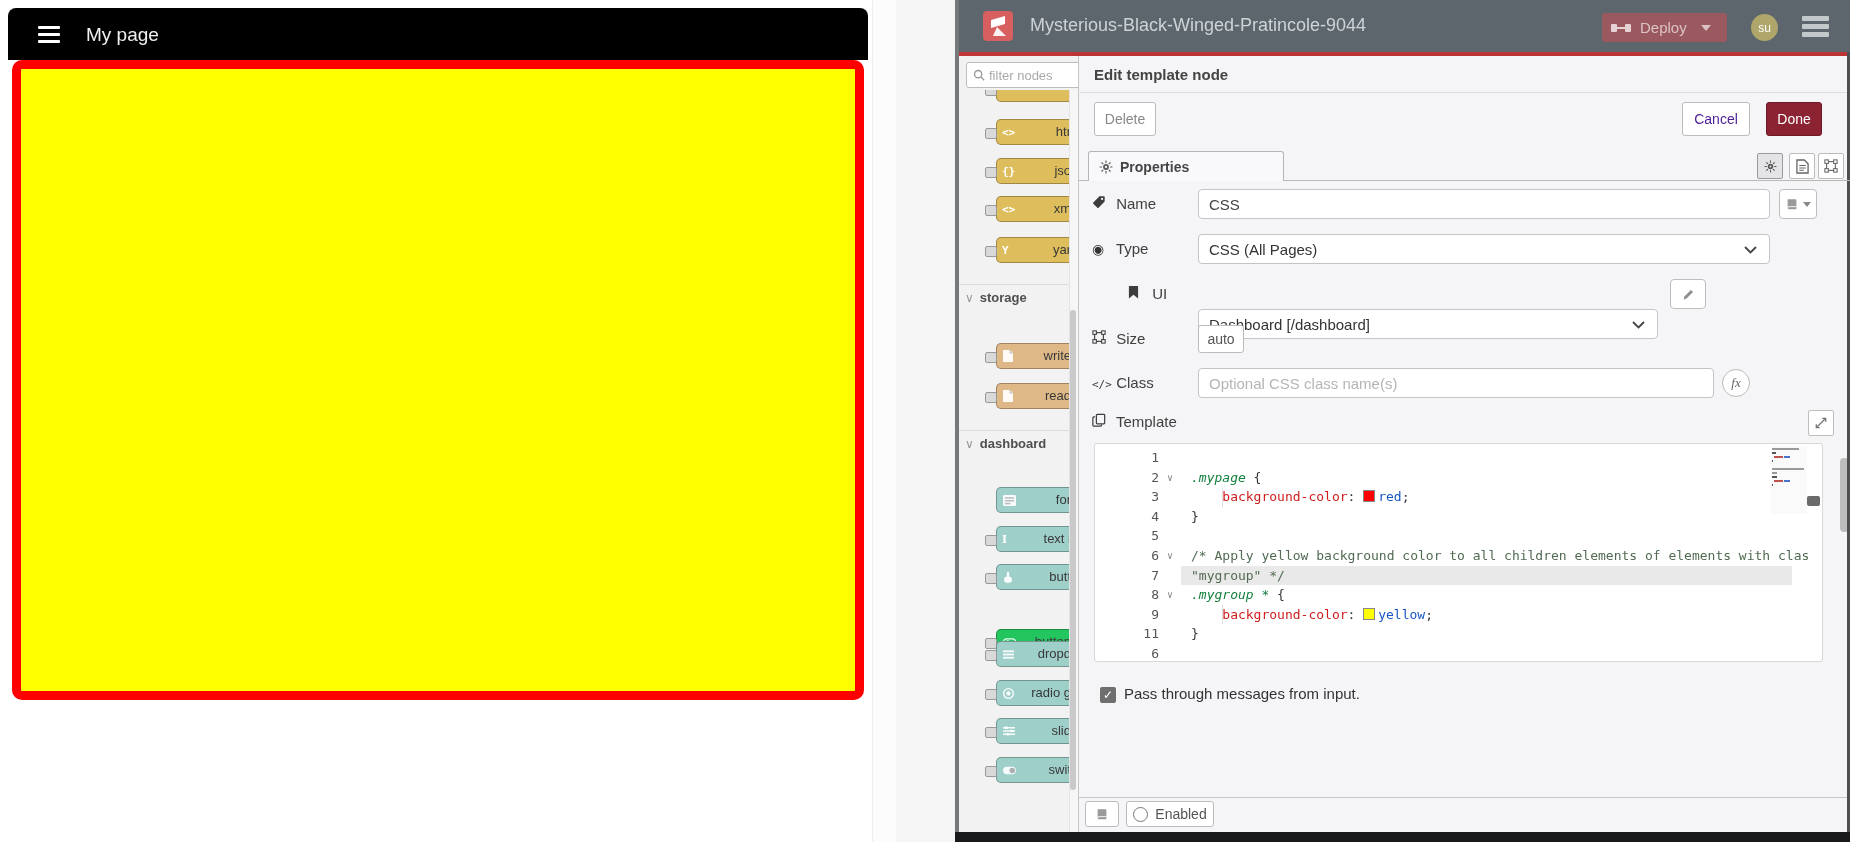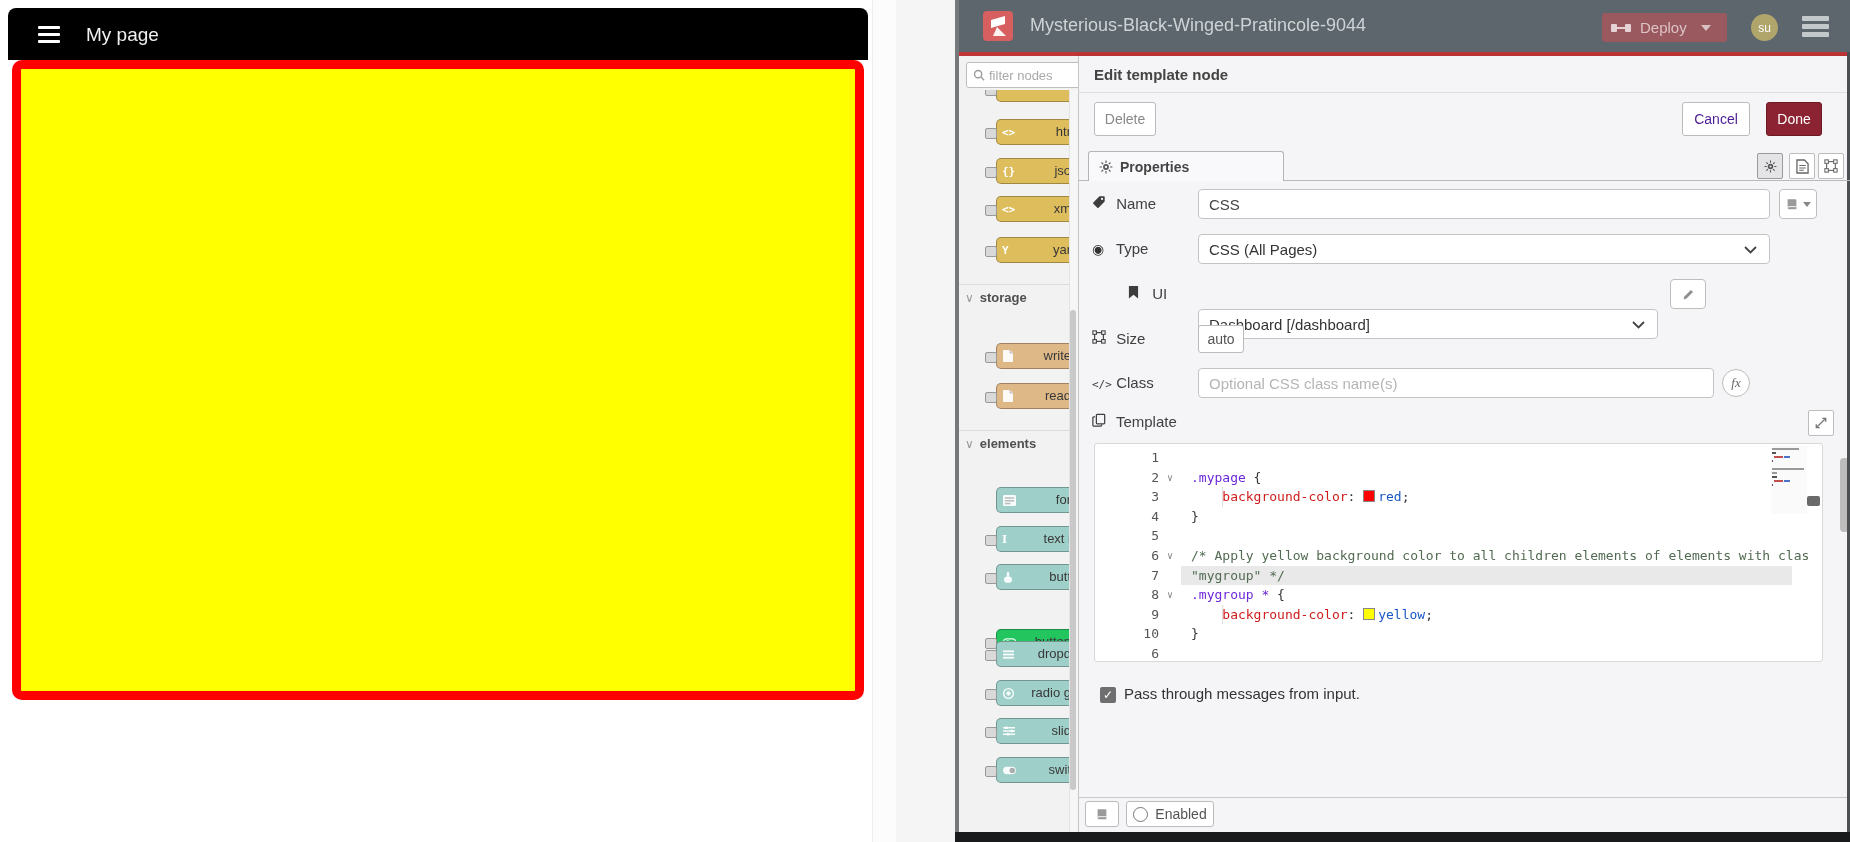--- a/index.html
+++ b/index.html
@@ -81,21 +81,21 @@
 
   
   #editor{left:1094px;top:443px;width:729px;height:219px;background:#fff;border:1px solid #d8d8d8;border-radius:3px;box-sizing:border-box;overflow:hidden;}
   .crow{position:absolute;left:0;width:713px;height:19.6px;font-family:"DejaVu Sans Mono",monospace;font-size:13px;line-height:19.6px;white-space:pre;overflow:hidden;}
   .crow .lnum{position:absolute;left:0;width:64px;text-align:right;color:#555;}
   .crow .fold{position:absolute;left:72px;width:16px;color:#888;font-size:10px;}
   .crow .ccontent{position:absolute;left:96px;}
   .crow .linebg{position:absolute;left:86px;right:16px;top:0;bottom:0;background:#e9e9e9;}
   .crow .guide{position:absolute;left:127px;top:0;bottom:0;border-left:1px solid #dedede;}
   .tok-com{color:#526b52;}
-  .tok-sel{color:#6d28d9;}
+  .tok-sel{color:#15803d;font-style:italic;}
   .tok-prop{color:#cf1d1d;}
   .tok-val{color:#1856c5;}
   .tok-pun{color:#333;}
   .swatch{display:inline-block;width:10px;height:10px;border:1px solid #888;margin-right:3px;transform:translateY(1px);}
   #minimap{position:absolute;left:676px;top:2px;width:36px;height:68px;background:#fafafa;overflow:hidden;}
   #ed-thumb{position:absolute;left:712px;top:52px;width:13px;height:10px;background:#6a6a6a;border-radius:2px;}
 
   #passthrough-box{left:1100px;top:687px;width:16px;height:16px;background:#6f6f6f;border-radius:2px;color:#fff;font-size:12px;line-height:16px;text-align:center;}
   #passthrough-label{left:1124px;top:685px;font-size:15px;color:#333;}
   #bottom-line{left:1078px;top:797px;width:772px;height:1px;background:#c9c9c9;}
@@ -350,21 +350,21 @@
               <circle cx="11" cy="6" r="3" fill="rgba(0,0,0,.3)"></circle>
             </svg>
           </span>
           <span class="plabel">swit</span>
         </div>
       </div>
     <div id="pal-cats">
         <div class="pcat-line abs" style="top: 228px;"></div>
         <div class="pcat abs" style="top: 234px;"><span class="chv">∨</span><span>storage</span></div>
         <div class="pcat-line abs" style="top: 374px;"></div>
-        <div class="pcat abs" style="top: 380px;"><span class="chv">∨</span><span>elements</span></div>
+        <div class="pcat abs" style="top: 380px;"><span class="chv">∨</span><span>dashboard</span></div>
       </div>
     <div id="pal-search-band" class="abs">
       <div id="pal-search">
         <svg width="12" height="12" viewBox="0 0 14 14" style="margin-left:6px">
             <circle cx="6" cy="6" r="4.2" fill="none" stroke="#9a9a9a" stroke-width="1.6"></circle>
             <path d="M9.2 9.2 L13 13" stroke="#9a9a9a" stroke-width="1.6"></path>
           </svg>
         <span>filter nodes</span>
       </div>
     </div>
@@ -497,21 +497,21 @@
     <div id="code-rows">
         <div class="crow" style="top: 4px;"><span class="lnum">1</span></div>
         <div class="crow" style="top: 23.6px;"><span class="lnum">2</span><span class="fold">∨</span><span class="ccontent"><span class="tok-sel">.mypage</span><span class="tok-pun"> {</span></span></div>
         <div class="crow" style="top: 43.2px;"><span class="lnum">3</span><span class="guide"></span><span class="ccontent"><span class="tok-pun">    </span><span class="tok-prop">background-color</span><span class="tok-pun">: </span><span class="swatch" style="background: rgb(255, 0, 0);"></span><span class="tok-val">red</span><span class="tok-pun">;</span></span></div>
         <div class="crow" style="top: 62.8px;"><span class="lnum">4</span><span class="ccontent"><span class="tok-pun">}</span></span></div>
         <div class="crow" style="top: 82.4px;"><span class="lnum">5</span><span class="ccontent"></span></div>
         <div class="crow" style="top: 102px;"><span class="lnum">6</span><span class="fold">∨</span><span class="ccontent"><span class="tok-com">/* Apply yellow background color to all children elements of elements with class</span></span></div>
         <div class="crow" style="top: 121.6px;"><span class="linebg"></span><span class="lnum">7</span><span class="ccontent"><span class="tok-com">"mygroup" */</span></span></div>
         <div class="crow" style="top: 141.2px;"><span class="lnum">8</span><span class="fold">∨</span><span class="ccontent"><span class="tok-sel">.mygroup *</span><span class="tok-pun"> {</span></span></div>
         <div class="crow" style="top: 160.8px;"><span class="lnum">9</span><span class="guide"></span><span class="ccontent"><span class="tok-pun">    </span><span class="tok-prop">background-color</span><span class="tok-pun">: </span><span class="swatch" style="background: rgb(255, 255, 0);"></span><span class="tok-val">yellow</span><span class="tok-pun">;</span></span></div>
-        <div class="crow" style="top: 180.4px;"><span class="lnum">10</span><span class="ccontent"><span class="tok-pun">}</span></span></div>
+        <div class="crow" style="top: 180.4px;"><span class="lnum">11</span><span class="ccontent"><span class="tok-pun">}</span></span></div>
         <div class="crow" style="top: 200px;"><span class="lnum">6</span><span class="ccontent"></span></div>
       </div>
     <div id="minimap">
         <span style="position:absolute;left:1px;top:2px;width:26.88px;height:2px;background:#9a9a9a;"></span>
         <span style="position:absolute;left:1px;top:6px;width:3.78px;height:2px;background:#555;"></span>
         <span style="position:absolute;left:3px;top:10px;width:9px;height:2px;background:#c0504d;"></span>
         <span style="position:absolute;left:13px;top:10px;width:6px;height:2px;background:#4a74c9;"></span>
         <span style="position:absolute;left:1px;top:14px;width:0.42px;height:2px;background:#555;"></span>
         <span style="position:absolute;left:1px;top:22px;width:32px;height:2px;background:#9a9a9a;"></span>
         <span style="position:absolute;left:1px;top:26px;width:5.04px;height:2px;background:#9a9a9a;"></span>

